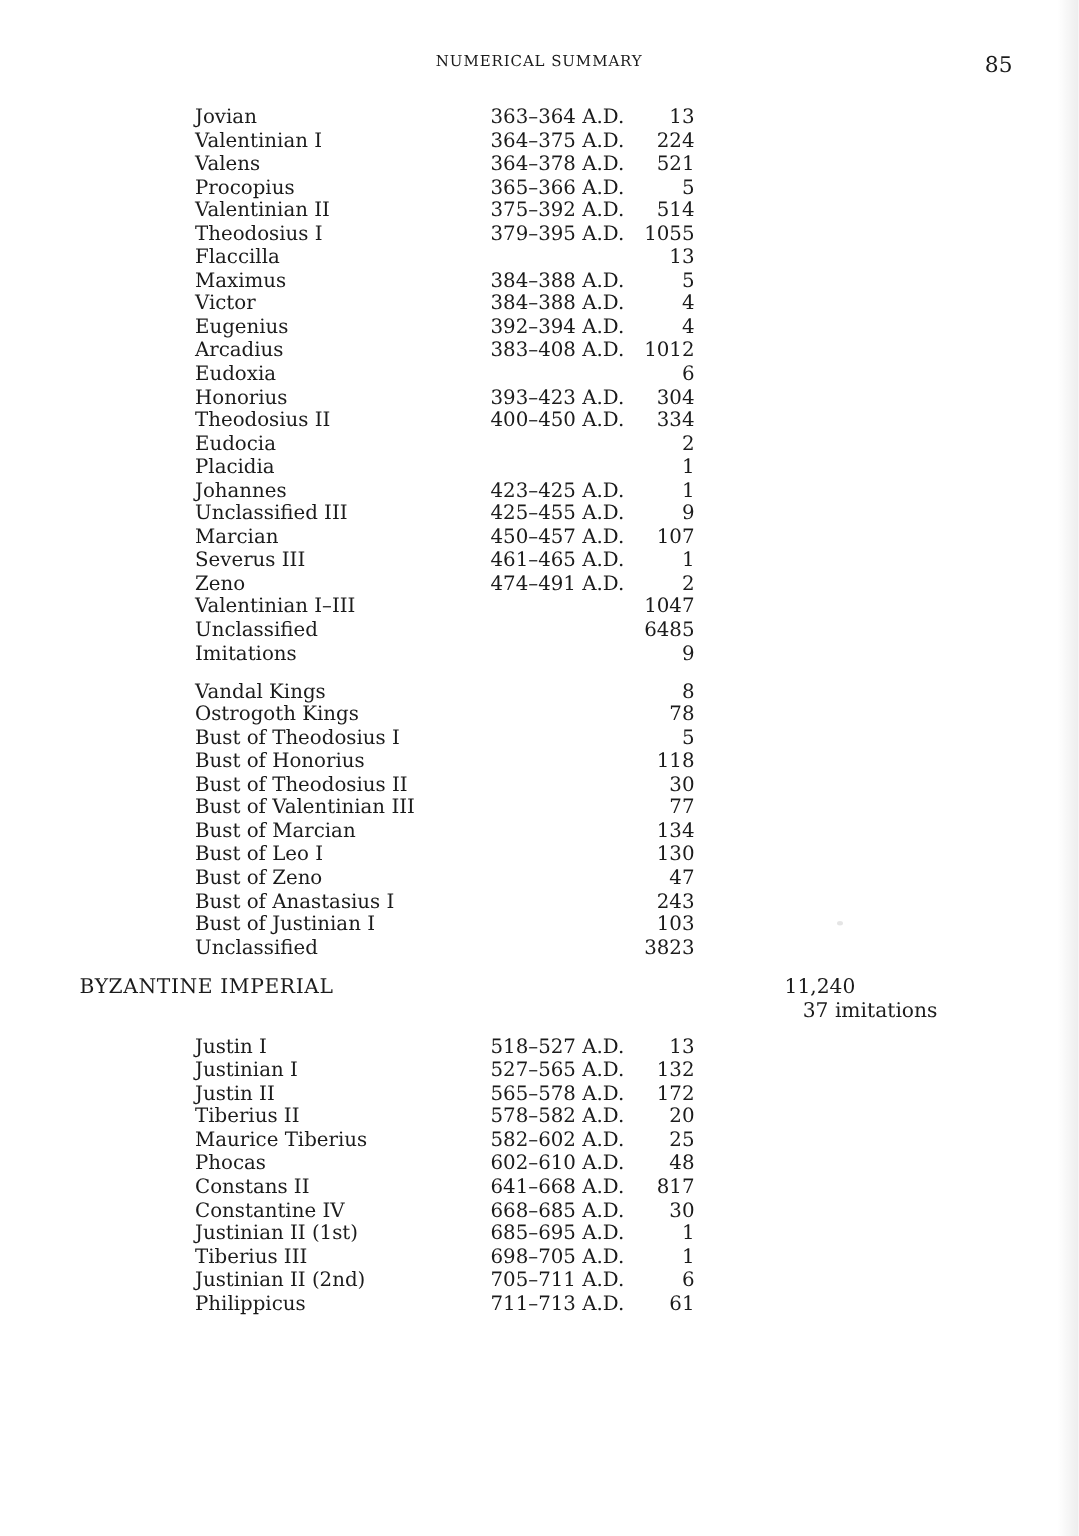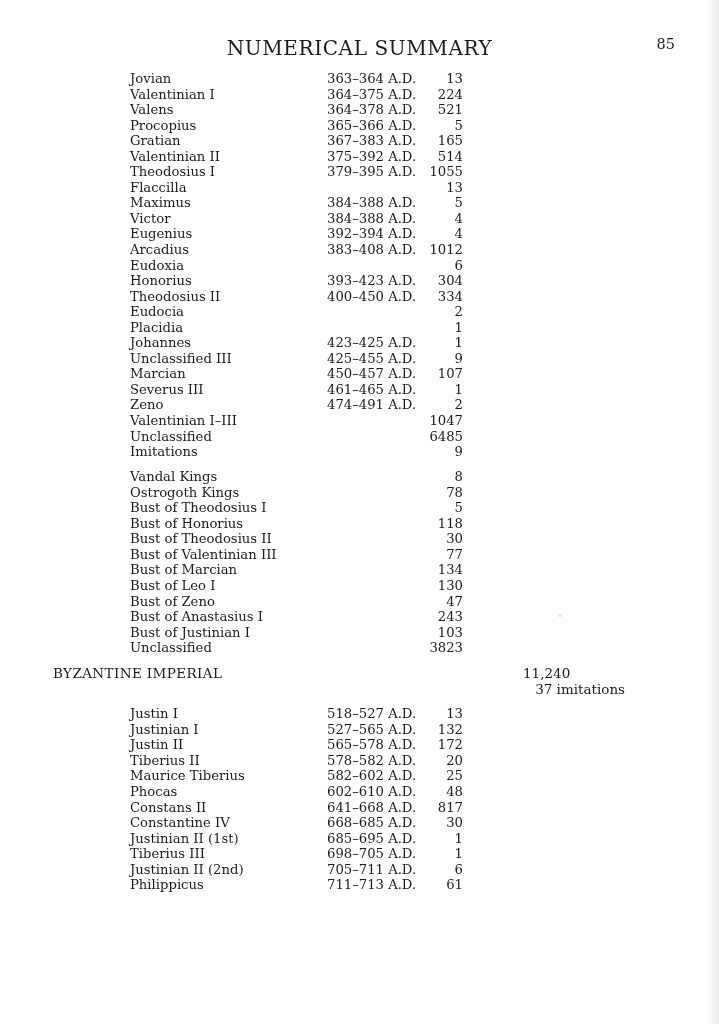--- a/index.html
+++ b/index.html
@@ -19,21 +19,21 @@
     pointer-events:none;
   }
   .speck {
     position:absolute; left:558px; top:614px; width:4px; height:3px;
     background:rgba(0,0,0,0.10); border-radius:50%;
   }
 
   .page-header { position:absolute; top:36px; left:0; width:719px; height:18px; }
   .page-header .title {
     display:block; width:100%; text-align:center;
-    font-size:20px; letter-spacing:0.6px;
+    font-size:10px; letter-spacing:0.6px;
   }
   .page-header .pagenum {
     position:absolute; top:0; right:44px; font-size:14.5px;
   }
 
   .content { position:absolute; top:71px; left:0; width:719px; }
 
   .section + .section { margin-top:9.5px; }
 
   .section-header { position:relative; height:16px; line-height:16px; }
@@ -84,25 +84,20 @@
     <span class="c-date">364–378 A.D.</span>
     <span class="c-count">521</span>
   </div>
 
   <div class="row">
     <span class="c-name">Procopius</span>
     <span class="c-date">365–366 A.D.</span>
     <span class="c-count">5</span>
   </div>
 
-  <div class="row">
-    <span class="c-name">Gratian</span>
-    <span class="c-date">367–383 A.D.</span>
-    <span class="c-count">165</span>
-  </div>
 
   <div class="row">
     <span class="c-name">Valentinian II</span>
     <span class="c-date">375–392 A.D.</span>
     <span class="c-count">514</span>
   </div>
 
   <div class="row">
     <span class="c-name">Theodosius I</span>
     <span class="c-date">379–395 A.D.</span>

